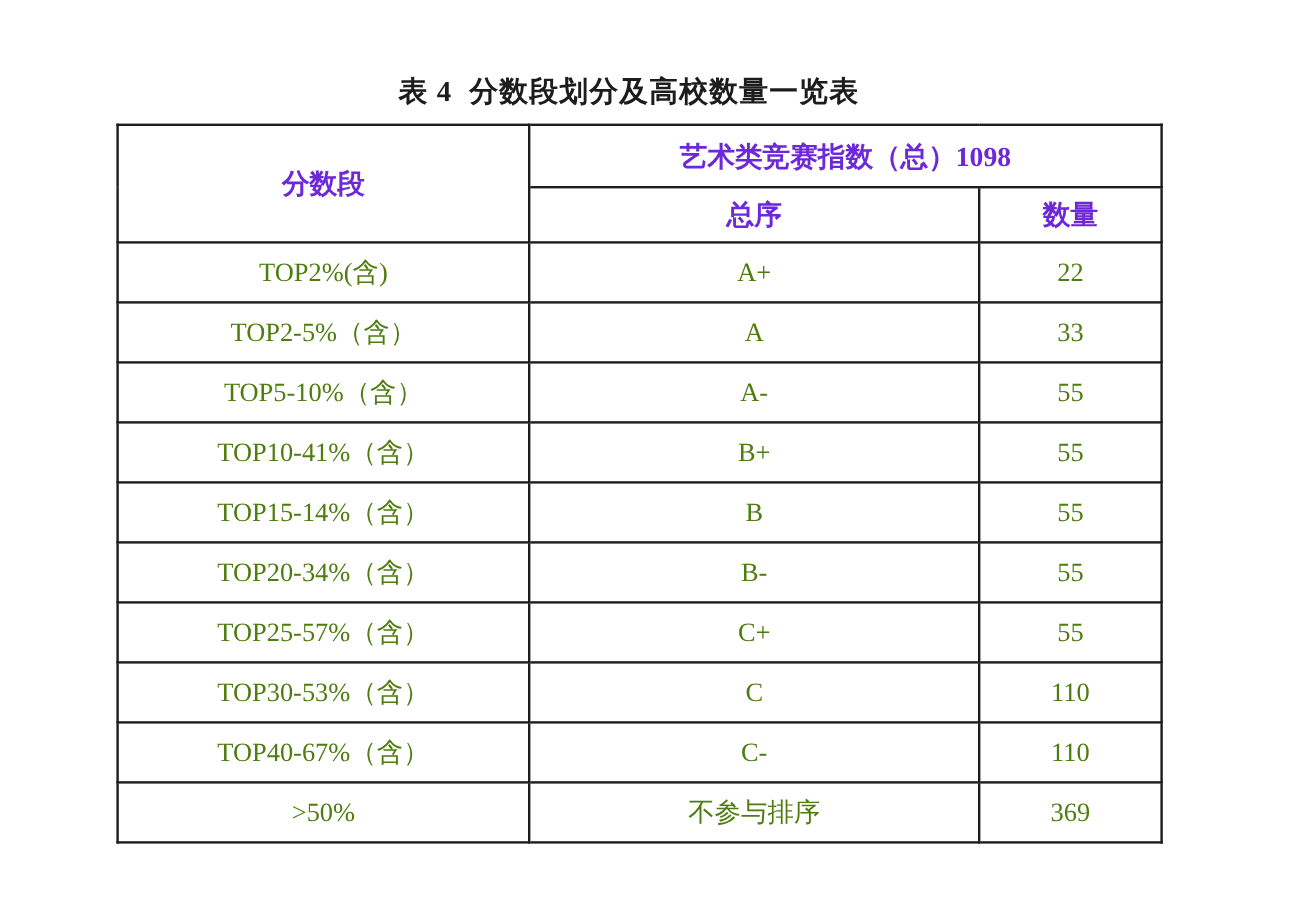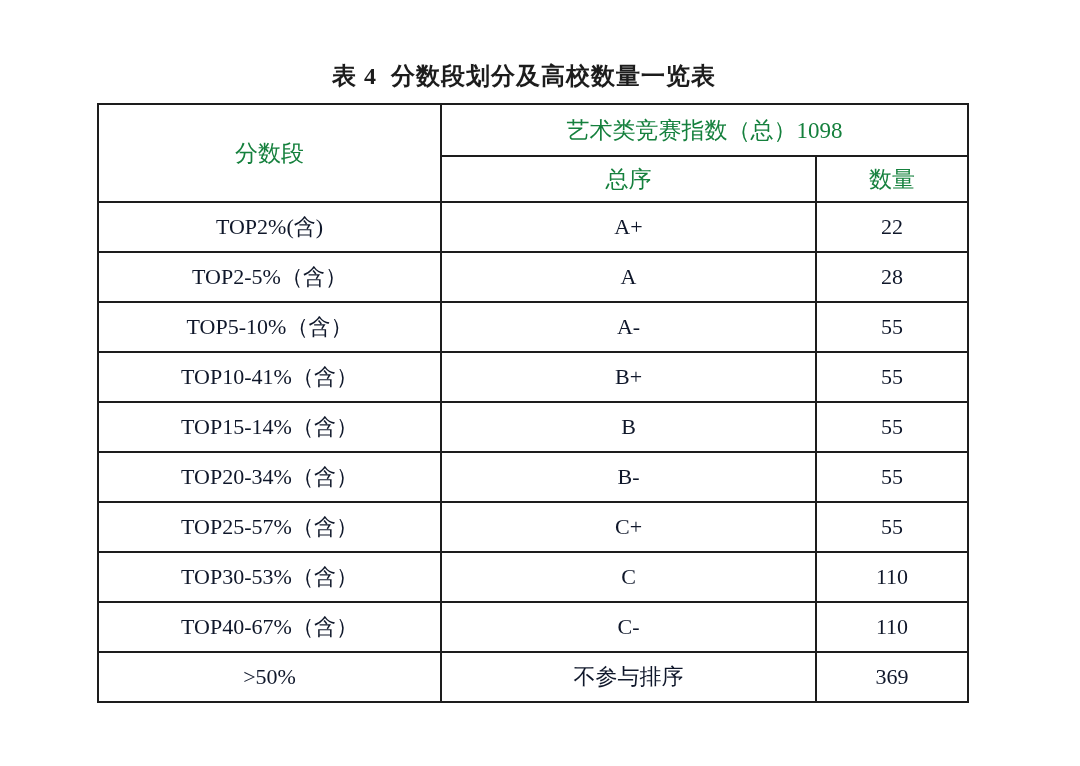--- a/index.html
+++ b/index.html
@@ -42,31 +42,31 @@
   table.score-table th,
   table.score-table td {
     border: 2px solid #1d1d1d;
     text-align: center;
     vertical-align: middle;
     padding: 0;
     overflow: hidden;
     white-space: nowrap;
   }
   table.score-table th {
-    font-weight: normal;
+    font-weight: bold;
     font-size: 23px;
-    color: #15803d;
+    color: #6d28d9;
   }
   tr.head-row-1 { height: 52px; }
   tr.head-row-2 { height: 46px; }
   tr.data-row   { height: 50px; }
   tr.data-row td {
     font-weight: normal;
     font-size: 22px;
-    color: #0f172a;
+    color: #4d7c0f;
     border-radius: 17px;
   }
   col.col-segment { width: 343px; }
   col.col-order   { width: 375px; }
   col.col-count   { width: 152px; }
 </style>
 </head>
 <body>
 
 <div class="page">
@@ -90,21 +90,21 @@
       </tr>
 
       <tr class="data-row">
         <td>TOP2%(含)</td>
         <td>A+</td>
         <td>22</td>
       </tr>
       <tr class="data-row">
         <td>TOP2-5%（含）</td>
         <td>A</td>
-        <td>28</td>
+        <td>33</td>
       </tr>
       <tr class="data-row">
         <td>TOP5-10%（含）</td>
         <td>A-</td>
         <td>55</td>
       </tr>
       <tr class="data-row">
         <td>TOP10-41%（含）</td>
         <td>B+</td>
         <td>55</td>

